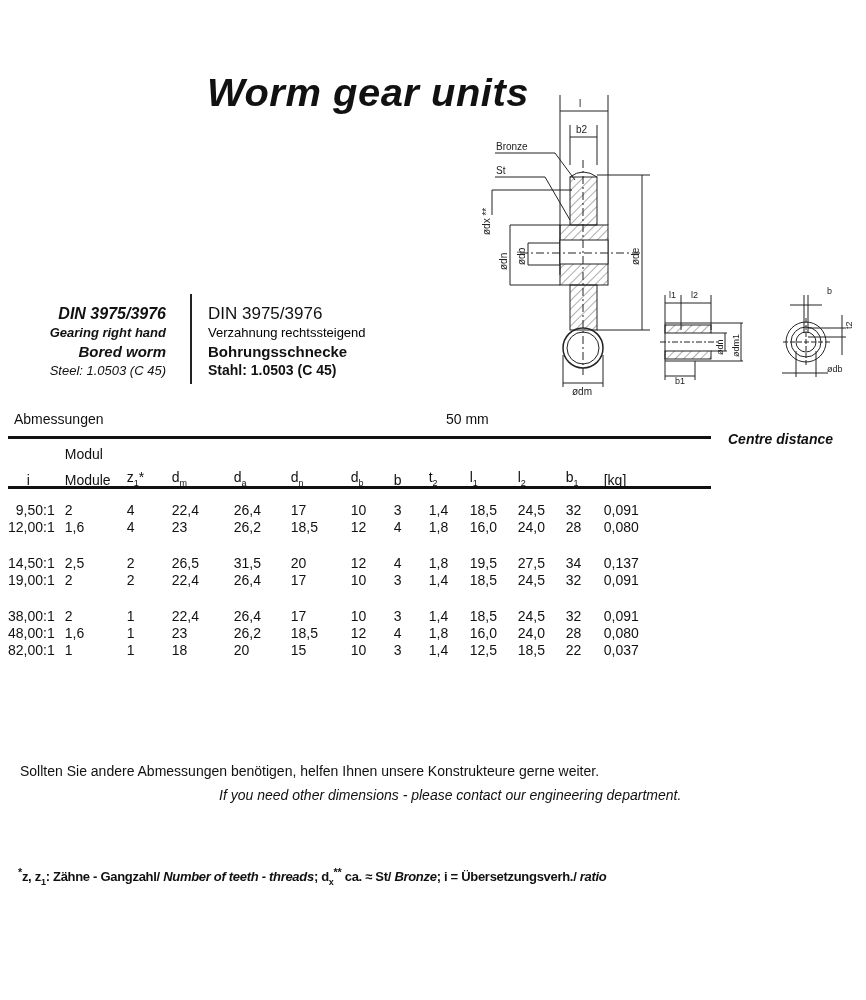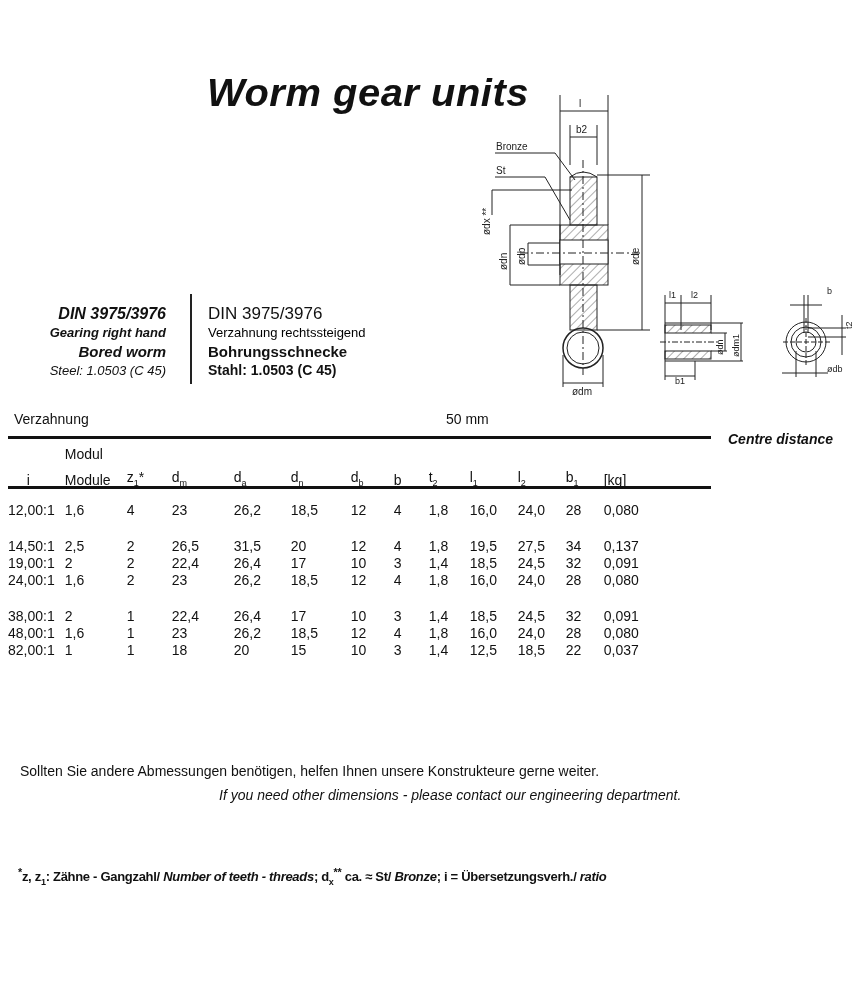--- a/index.html
+++ b/index.html
@@ -162,21 +162,21 @@
   <div class="en-steel">Steel: 1.0503 (C 45)</div>
 </div>
 <div class="abs vline"></div>
 <div class="abs de-block">
   <div class="de-din">DIN 3975/3976</div>
   <div class="de-verz">Verzahnung rechtssteigend</div>
   <div class="de-bohr">Bohrungsschnecke</div>
   <div class="de-stahl">Stahl: 1.0503 (C 45)</div>
 </div>
 
-<div class="abs centre-de">Verzahnung</div>
+<div class="abs centre-de">Abmessungen</div>
 <div class="abs centre-val">50 mm</div>
 <div class="abs centre-en">Centre distance</div>
 
 <div class="abs rule" style="top:436px"></div>
 <div class="abs rule" style="top:486px"></div>
 
 <table class="data" id="spec-table">
   <colgroup>
     <col style="width:56px">
       <col style="width:62px">
@@ -212,81 +212,81 @@
       <th><span>l</span><sub>2</sub></th>
       <th><span>b</span><sub>1</sub></th>
       <th>[kg]</th>
     </tr>
     <tr>
         <th colspan="13" style="height:14px"></th>
       </tr>
   </thead>
   <tbody id="table-body">
       <tr>
-        <td style="text-align: right; padding-right: 10px;">12,00:1</td>
-        <td>1,6</td>
-        <td>4</td>
-        <td>23</td>
-        <td>26,2</td>
-        <td>18,5</td>
-        <td>12</td>
-        <td>4</td>
-        <td>1,8</td>
-        <td>16,0</td>
-        <td>24,0</td>
-        <td>28</td>
-        <td>0,080</td>
-      </tr>
-      <tr class="gap">
-        <td colspan="13"></td>
-      </tr>
-      <tr>
-        <td style="text-align: right; padding-right: 10px;">14,50:1</td>
-        <td>2,5</td>
-        <td>2</td>
-        <td>26,5</td>
-        <td>31,5</td>
-        <td>20</td>
-        <td>12</td>
-        <td>4</td>
-        <td>1,8</td>
-        <td>19,5</td>
-        <td>27,5</td>
-        <td>34</td>
-        <td>0,137</td>
-      </tr>
-      <tr>
-        <td style="text-align: right; padding-right: 10px;">19,00:1</td>
-        <td>2</td>
-        <td>2</td>
+        <td style="text-align: right; padding-right: 10px;">9,50:1</td>
+        <td>2</td>
+        <td>4</td>
         <td>22,4</td>
         <td>26,4</td>
         <td>17</td>
         <td>10</td>
         <td>3</td>
         <td>1,4</td>
         <td>18,5</td>
         <td>24,5</td>
         <td>32</td>
         <td>0,091</td>
       </tr>
       <tr>
-        <td style="text-align: right; padding-right: 10px;">24,00:1</td>
+        <td style="text-align: right; padding-right: 10px;">12,00:1</td>
         <td>1,6</td>
-        <td>2</td>
+        <td>4</td>
         <td>23</td>
         <td>26,2</td>
         <td>18,5</td>
         <td>12</td>
         <td>4</td>
         <td>1,8</td>
         <td>16,0</td>
         <td>24,0</td>
         <td>28</td>
         <td>0,080</td>
+      </tr>
+      <tr class="gap">
+        <td colspan="13"></td>
+      </tr>
+      <tr>
+        <td style="text-align: right; padding-right: 10px;">14,50:1</td>
+        <td>2,5</td>
+        <td>2</td>
+        <td>26,5</td>
+        <td>31,5</td>
+        <td>20</td>
+        <td>12</td>
+        <td>4</td>
+        <td>1,8</td>
+        <td>19,5</td>
+        <td>27,5</td>
+        <td>34</td>
+        <td>0,137</td>
+      </tr>
+      <tr>
+        <td style="text-align: right; padding-right: 10px;">19,00:1</td>
+        <td>2</td>
+        <td>2</td>
+        <td>22,4</td>
+        <td>26,4</td>
+        <td>17</td>
+        <td>10</td>
+        <td>3</td>
+        <td>1,4</td>
+        <td>18,5</td>
+        <td>24,5</td>
+        <td>32</td>
+        <td>0,091</td>
       </tr>
       <tr class="gap">
         <td colspan="13"></td>
       </tr>
       <tr>
         <td style="text-align: right; padding-right: 10px;">38,00:1</td>
         <td>2</td>
         <td>1</td>
         <td>22,4</td>
         <td>26,4</td>

